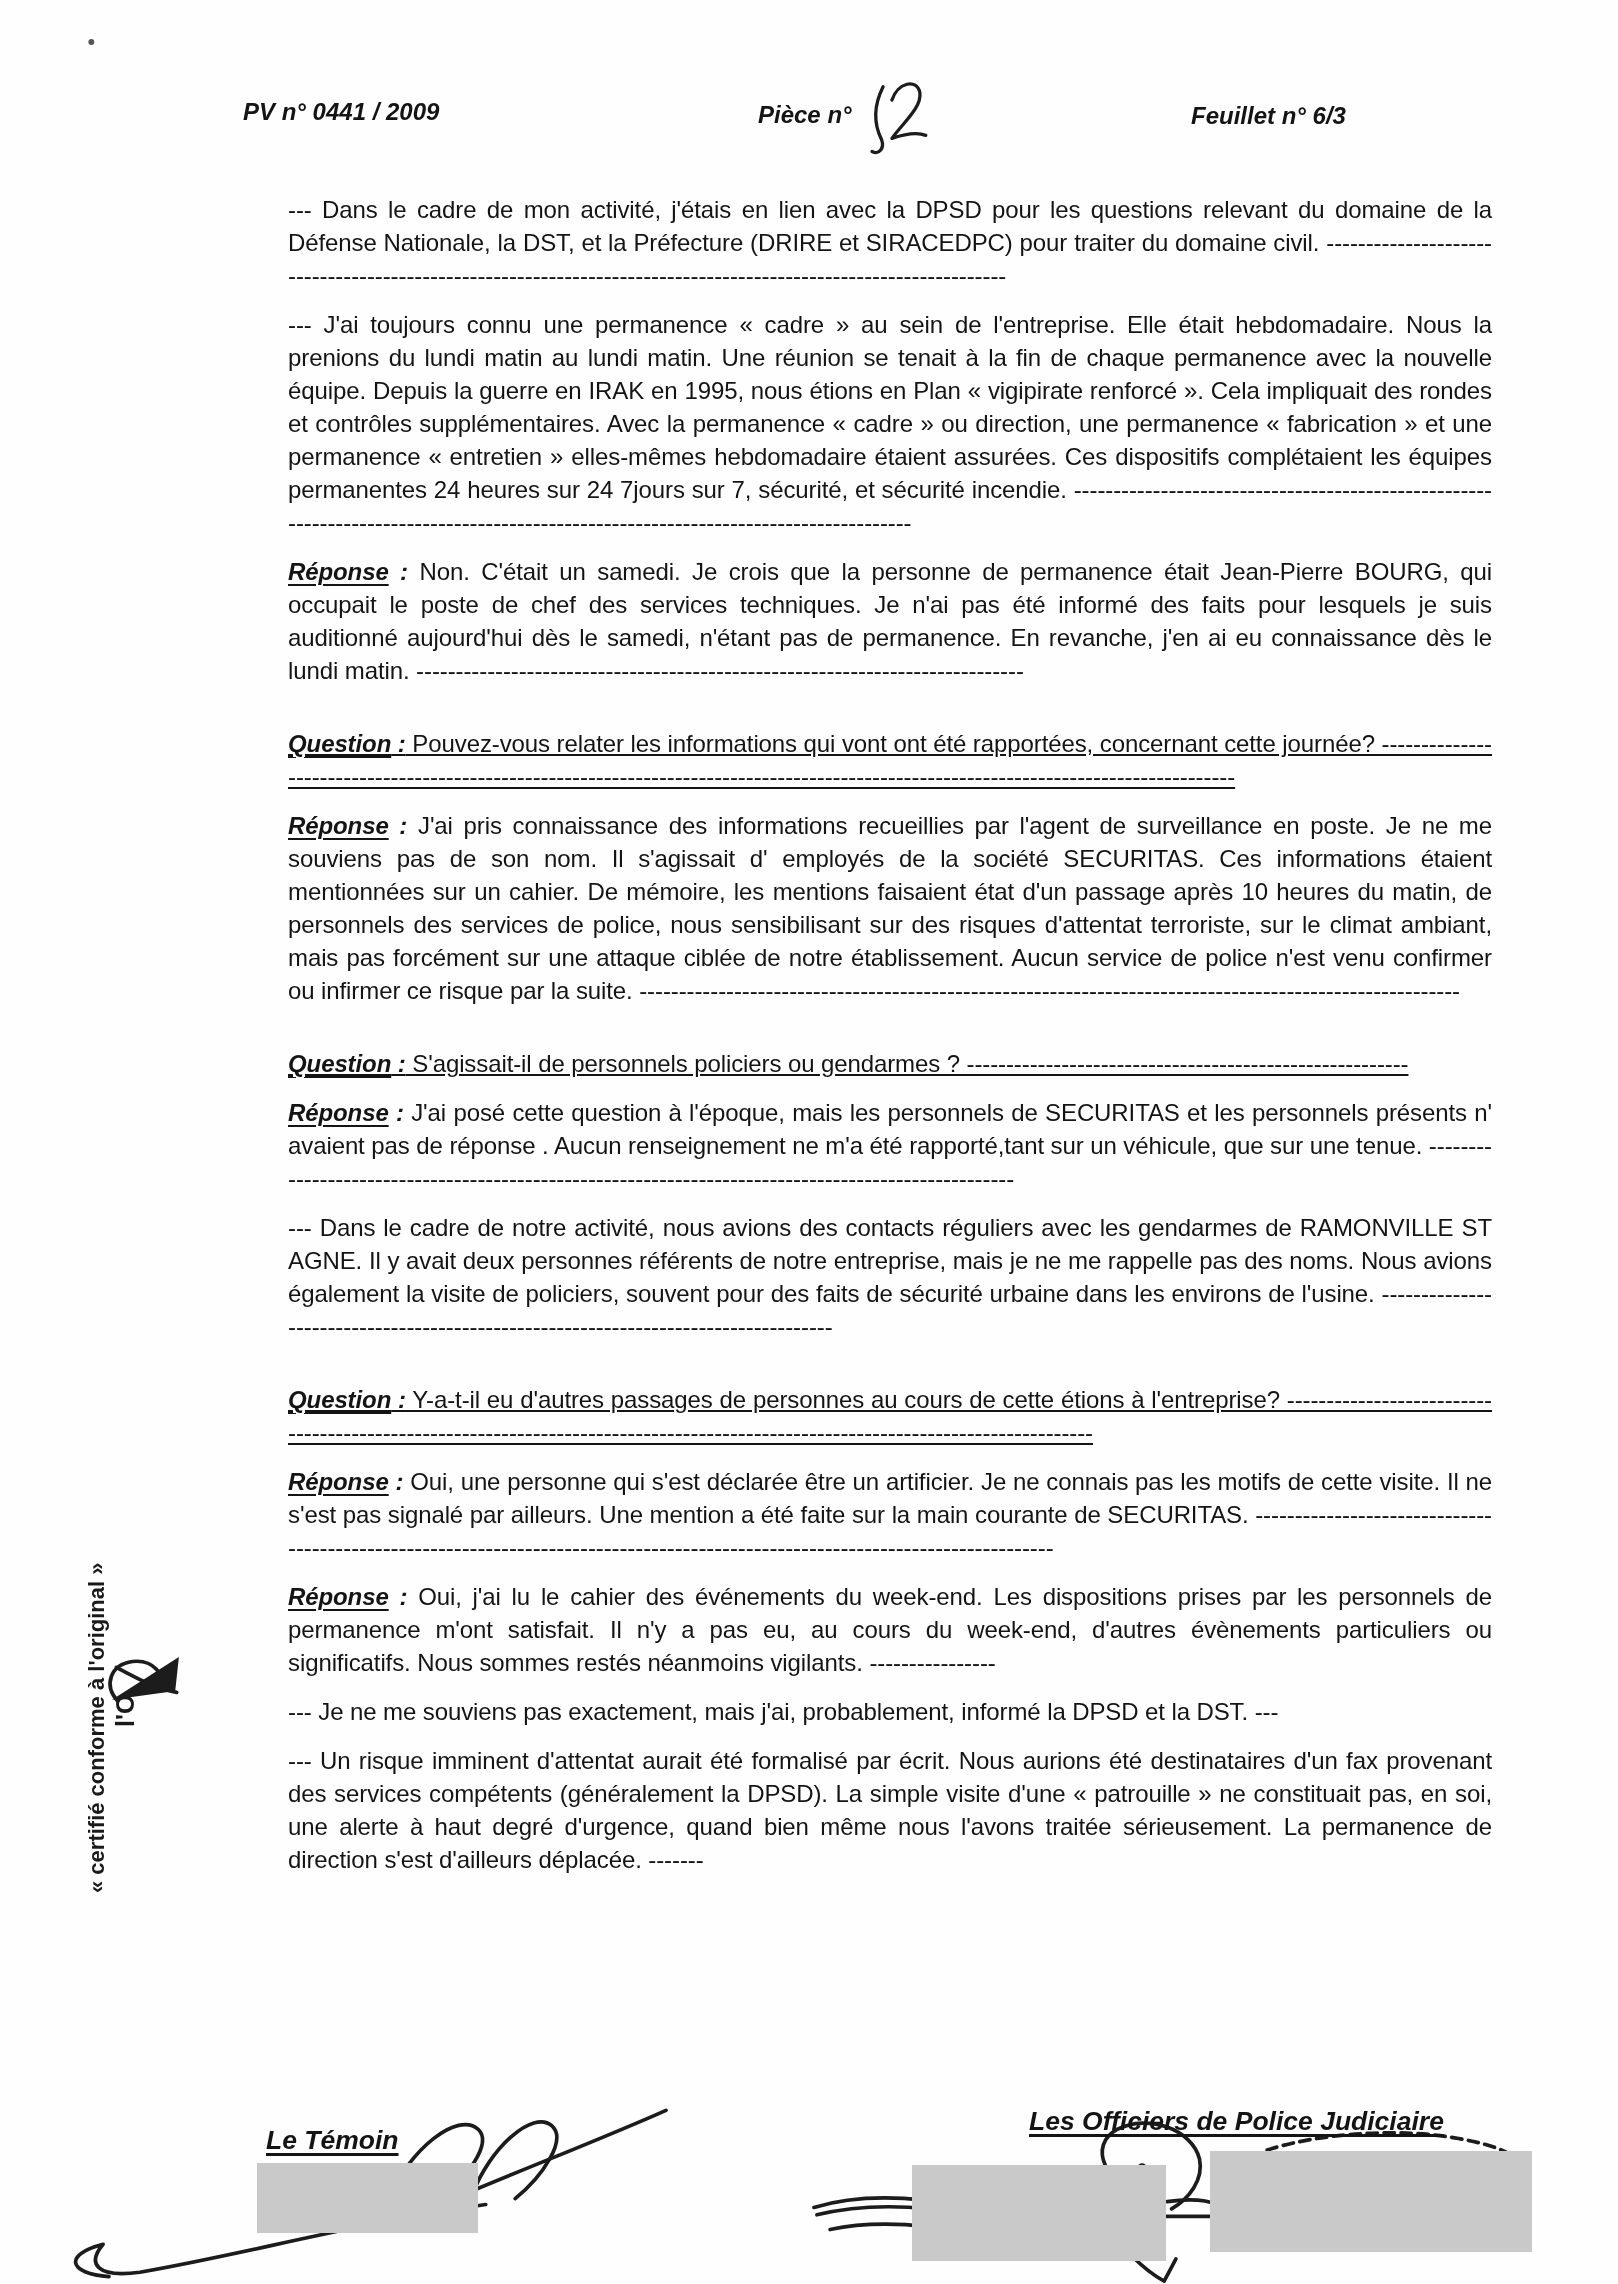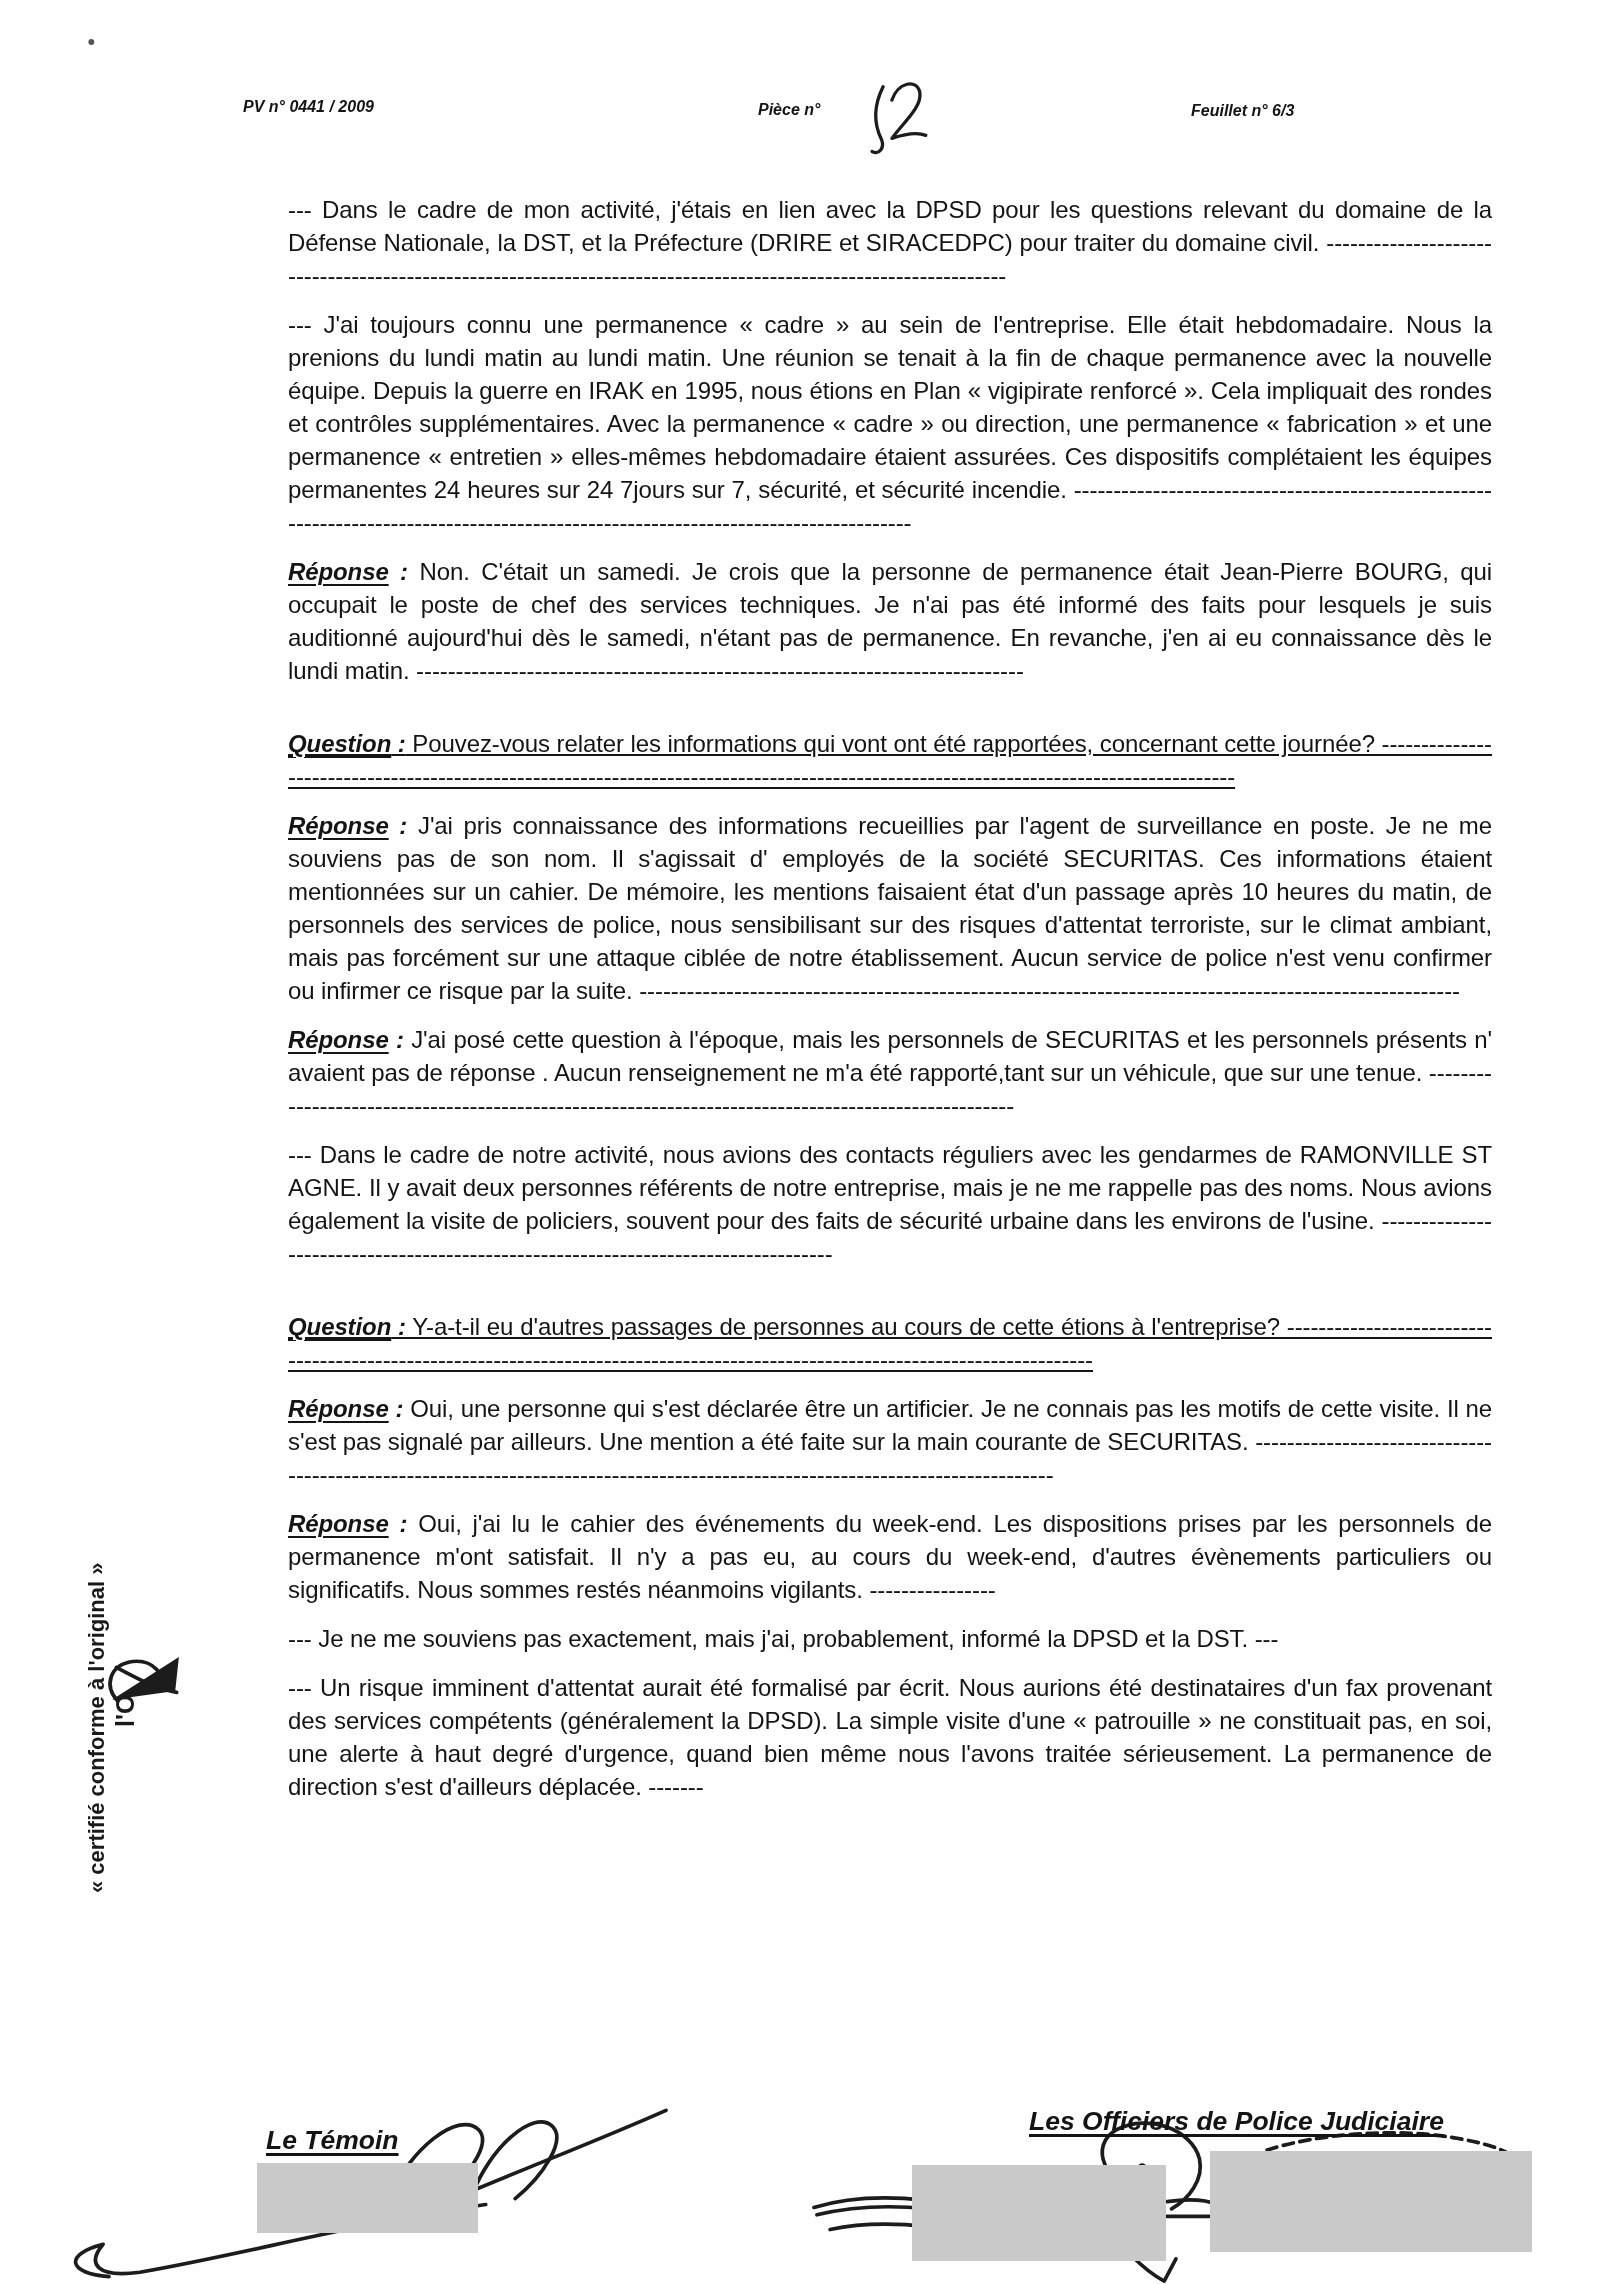--- a/index.html
+++ b/index.html
@@ -5,21 +5,21 @@
   html,body{margin:0;padding:0;background:#9a9a9a;}
   .page{
     position:relative;
     width:1619px;height:2284px;
     background:#fefefe;
     overflow:hidden;
     font-family:"Liberation Sans", sans-serif;
     color:#141414;
   }
   
-  .hdr{position:absolute;font-weight:bold;font-style:italic;font-size:16px;white-space:nowrap;}
+  .hdr{position:absolute;font-weight:bold;font-style:italic;font-size:24px;white-space:nowrap;}
   .hdr-pv{left:243px;top:98px;}
   .hdr-piece{left:758px;top:101px;}
   .hdr-feuillet{left:1191px;top:102px;}
   
   .doc-body{
     position:absolute;left:272px;top:177px;width:1236px;
     font-size:24px;line-height:33px;letter-spacing:-0.1px;
     text-align:justify;overflow-wrap:break-word;
   }
   .doc-body p{margin:16px;}
@@ -65,20 +65,21 @@
 
   <main class="doc-body">
     <p>--- Dans le cadre de mon activité, j'étais en lien avec la DPSD pour les questions relevant du domaine de la Défense Nationale, la DST, et la Préfecture (DRIRE et SIRACEDPC) pour traiter du domaine civil. ----------------------------------------------------------------------------------------------------------------</p>
     <p>--- J'ai toujours connu une permanence « cadre » au sein de l'entreprise. Elle était hebdomadaire. Nous la prenions du lundi matin au lundi matin. Une réunion se tenait à la fin de chaque permanence avec la nouvelle équipe. Depuis la guerre en IRAK en 1995, nous étions en Plan « vigipirate renforcé ». Cela impliquait des rondes et contrôles supplémentaires. Avec la permanence « cadre » ou direction, une permanence « fabrication » et une permanence « entretien » elles-mêmes hebdomadaire étaient assurées. Ces dispositifs complétaient les équipes permanentes 24 heures sur 24 7jours sur 7, sécurité, et sécurité incendie. ------------------------------------------------------------------------------------------------------------------------------------</p>
 
     <p><span class="qa-label">Réponse</span><span class="qa-sep"> :</span><span> Non. C'était un samedi. Je crois que la personne de permanence était Jean-Pierre BOURG, qui occupait le poste de chef des services techniques. Je n'ai pas été informé des faits pour lesquels je suis auditionné aujourd'hui dès le samedi, n'étant pas de permanence. En revanche, j'en ai eu connaissance dès le lundi matin. -----------------------------------------------------------------------------</span></p>
 
     <p class="q-gap"><span class="qa-label">Question</span><span class="qa-sep"> :</span><span> Pouvez-vous relater les informations qui vont ont été rapportées, concernant cette journée? --------------------------------------------------------------------------------------------------------------------------------------</span></p>
     <p><span class="qa-label">Réponse</span><span class="qa-sep"> :</span><span> J'ai pris connaissance des informations recueillies par l'agent de surveillance en poste. Je ne me souviens pas de son nom. Il s'agissait d' employés de la société SECURITAS. Ces informations étaient mentionnées sur un cahier. De mémoire, les mentions faisaient état d'un passage après 10 heures du matin, de personnels des services de police, nous sensibilisant sur des risques d'attentat terroriste, sur le climat ambiant, mais pas forcément sur une attaque ciblée de notre établissement. Aucun service de police n'est venu confirmer ou infirmer ce risque par la suite. --------------------------------------------------------------------------------------------------------</span></p>
 
+    <p class="q-gap"><span class="qa-label">Question</span><span class="qa-sep"> :</span><span> S'agissait-il de personnels policiers ou gendarmes ? --------------------------------------------------------</span></p>
     <p><span class="qa-label">Réponse</span><span class="qa-sep"> :</span><span> J'ai posé cette question à l'époque, mais les personnels de SECURITAS et les personnels présents n' avaient pas de réponse . Aucun renseignement ne m'a été rapporté,tant sur un véhicule, que sur une tenue. ----------------------------------------------------------------------------------------------------</span></p>
     <p>--- Dans le cadre de notre activité, nous avions des contacts réguliers avec les gendarmes de RAMONVILLE ST AGNE. Il y avait deux personnes référents de notre entreprise, mais je ne me rappelle pas des noms. Nous avions également la visite de policiers, souvent pour des faits de sécurité urbaine dans les environs de l'usine. -----------------------------------------------------------------------------------</p>
 
     <p class="q-gap"><span class="qa-label">Question</span><span class="qa-sep"> :</span><span> Y-a-t-il eu d'autres passages de personnes au cours de cette étions à l'entreprise? --------------------------------------------------------------------------------------------------------------------------------</span></p>
     <p><span class="qa-label">Réponse</span><span class="qa-sep"> :</span><span> Oui, une personne qui s'est déclarée être un artificier. Je ne connais pas les motifs de cette visite. Il ne s'est pas signalé par ailleurs. Une mention a été faite sur la main courante de SECURITAS. -------------------------------------------------------------------------------------------------------------------------------</span></p>
 
     <p><span class="qa-label">Réponse</span><span class="qa-sep"> :</span><span> Oui, j'ai lu le cahier des événements du week-end. Les dispositions prises par les personnels de permanence m'ont satisfait. Il n'y a pas eu, au cours du week-end, d'autres évènements particuliers ou  significatifs. Nous sommes restés néanmoins vigilants. ----------------</span></p>
     <p>--- Je ne me souviens pas exactement, mais j'ai, probablement, informé la DPSD et la DST. ---</p>
     <p>--- Un risque imminent d'attentat aurait été formalisé par écrit. Nous aurions été destinataires d'un fax  provenant des services compétents (généralement la DPSD). La simple visite d'une « patrouille » ne constituait pas, en soi, une alerte à haut degré d'urgence, quand bien même nous l'avons traitée sérieusement. La permanence de direction s'est d'ailleurs déplacée. -------</p>
   </main>

